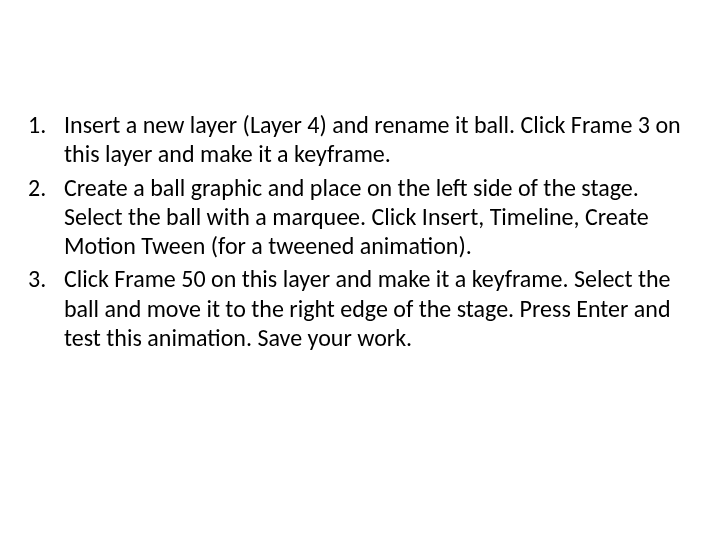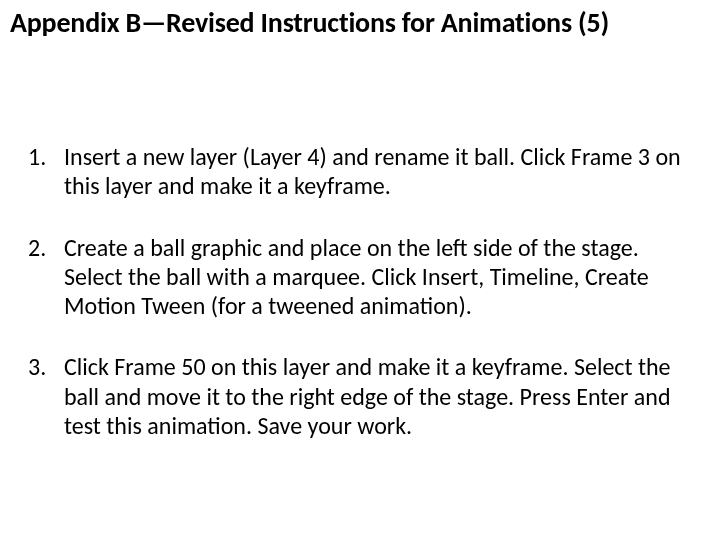--- a/index.html
+++ b/index.html
@@ -54,36 +54,34 @@
     left: 28px;
     right: 20px;
     font-size: 24px;
     line-height: 1.22;
     counter-reset: item;
   }
   .li {
     position: relative;
     padding-left: 36px;
     margin-bottom: 4px;
-    margin-top: 32px;
   }
   .li::before {
     counter-increment: item;
     content: counter(item) ".";
     position: absolute;
     left: 0;
     top: 0;
   }
 </style>
 </head>
 <body>
 
 <div class="slide">
 
-  <div class="title">Appendix B—Revised Instructions for Animations (5)</div>
 
 
   <div class="ol">
     <div class="li">Insert a new layer (Layer 4) and rename it ball. Click Frame 3 on this layer and make it a keyframe.</div>
     <div class="li">Create a ball graphic and place on the left side of the stage. Select the ball with a marquee. Click Insert, Timeline, Create Motion Tween (for a tweened animation).</div>
     <div class="li">Click Frame 50 on this layer and make it a keyframe. Select the ball and move it to the right edge of the stage. Press Enter and test this animation. Save your work.</div>
   </div>
 
 </div>
 

